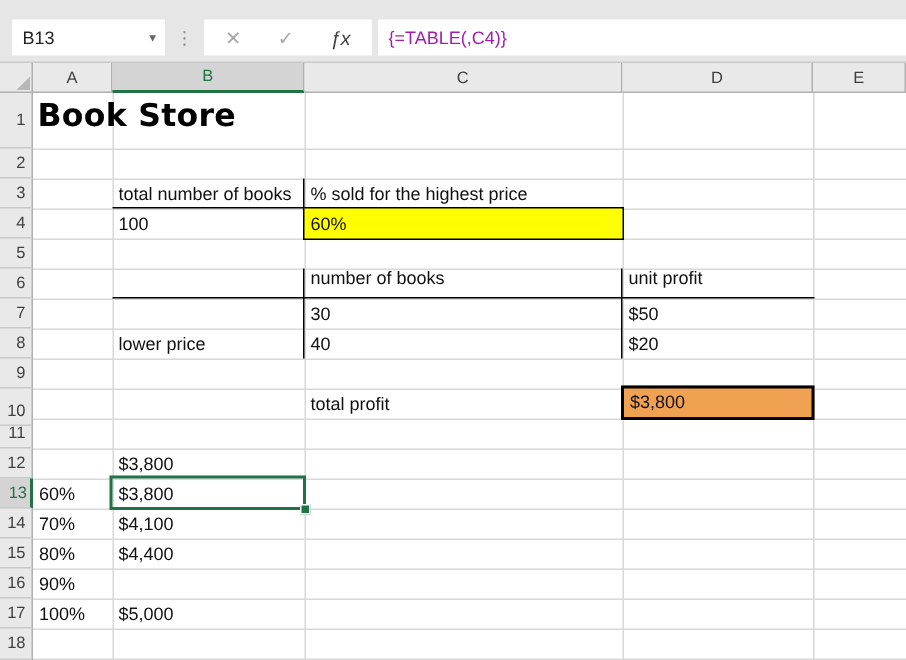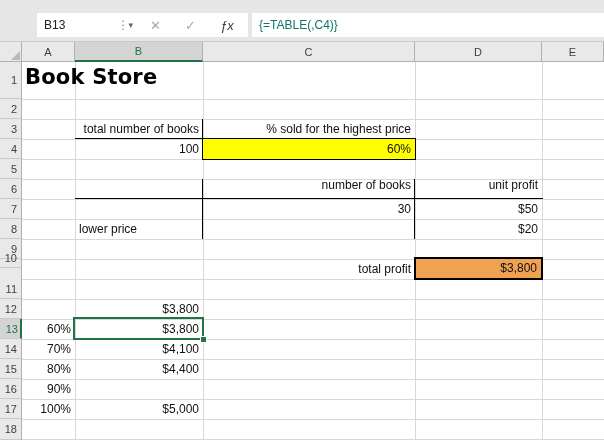--- a/index.html
+++ b/index.html
@@ -3,30 +3,30 @@
 <meta charset="utf-8">
 <style>
   html,body{margin:0;padding:0;}
   #app{position:relative;width:604px;height:440px;background:#fff;overflow:hidden;
        font-family:"Liberation Sans",sans-serif;}
 
   
   .topbar{position:absolute;left:0;top:0;width:604px;height:42px;background:#E6E6E6;
           border-bottom:1px solid #C9C9C9;box-sizing:border-box;}
   .whitebox{position:absolute;top:13px;height:24px;background:#fff;}
-  .namebox{left:8px;width:102px;margin-left:29px;}
+  .namebox{left:8px;width:102px;}
   .nb-val{position:absolute;left:7px;top:0;line-height:24px;font-size:12px;color:#222;}
   .nb-dd{position:absolute;right:6px;top:0;line-height:24px;font-size:9px;color:#666;}
   .dots{position:absolute;left:113px;top:13px;width:20px;height:24px;line-height:24px;
         text-align:center;font-size:12px;color:#8A8A8A;}
   .btnbox{left:136px;width:112px;display:flex;align-items:center;padding-left:14px;box-sizing:border-box;}
   .fbtn{width:35px;font-size:13px;color:#A8A8A8;}
   .fxbtn{width:auto;color:#404040;font-style:italic;font-size:13px;}
   .formulabox{left:252px;width:352px;}
-  .f-val{position:absolute;left:7px;top:0;line-height:24px;font-size:12px;color:#0f766e;white-space:nowrap;}
+  .f-val{position:absolute;left:7px;top:0;line-height:24px;font-size:12px;color:#a21caf;white-space:nowrap;}
 
   
   .colhead{position:absolute;top:42px;height:20px;background:#E9E9E9;box-sizing:border-box;
            border-right:1px solid #B0B0B0;border-bottom:1px solid #B0B0B0;
            display:flex;align-items:center;justify-content:center;
            font-size:11px;color:#3F3F3F;}
   .ch-corner{left:0;width:22px;}
   .ch-a{left:22px;width:53px;}
   .ch-b{left:75px;width:128px;}
   .ch-c{left:203px;width:212px;}
@@ -51,21 +51,21 @@
   .bl{position:absolute;background:#000;}
   .bl-h3{left:75px;top:138px;width:341px;height:1px;}
   .bl-v34{left:202px;top:119px;width:1px;height:20px;}
   .bl-h6{left:75px;top:198px;width:468px;height:1px;}
   .bl-v6a{left:202px;top:179px;width:1px;height:60px;}
   .bl-v6b{left:414px;top:179px;width:1px;height:60px;}
 
   
   .cell{position:absolute;height:20px;line-height:20px;font-size:12px;color:#111;
         white-space:nowrap;box-sizing:border-box;padding:0 4px;}
-  .right{text-align:right;}
+  .right{text-align:left;}
   .cA{left:22px;width:53px;} .cB{left:75px;width:128px;}
   .cC{left:203px;width:212px;} .cD{left:415px;width:127px;}
   .r3{top:119px}.r4{top:139px}.r6{top:175px}.r7{top:199px}.r8{top:219px}
   .r10{top:259px}.r12{top:299px}.r13{top:319px}.r14{top:339px}
   .r15{top:359px}.r16{top:379px}.r17{top:399px}
   .title{position:absolute;left:25px;top:65px;font-size:21px;font-weight:bold;color:#000;
          font-family:"DejaVu Sans",sans-serif;letter-spacing:.2px;white-space:nowrap;}
   .ycell{left:202px;top:138px;width:214px;height:22px;background:#FFFF00;
          border:1px solid #000;line-height:20px;}
   .ocell{left:414px;top:257px;width:129px;height:23px;background:#F0A152;
@@ -108,21 +108,21 @@
   <div class="overlay">
       <div class="rowhead" style="top: 62px; height: 37px;">1</div>
       <div class="rowhead" style="top: 99px; height: 20px;">2</div>
       <div class="rowhead" style="top: 119px; height: 20px;">3</div>
       <div class="rowhead" style="top: 139px; height: 20px;">4</div>
       <div class="rowhead" style="top: 159px; height: 20px;">5</div>
       <div class="rowhead" style="top: 179px; height: 20px;">6</div>
       <div class="rowhead" style="top: 199px; height: 20px;">7</div>
       <div class="rowhead" style="top: 219px; height: 20px;">8</div>
       <div class="rowhead" style="top: 239px; height: 20px;">9</div>
-      <div class="rowhead" style="top: 248px; height: 20px;">10</div>
+      <div class="rowhead" style="top: 264px; height: 20px;">10</div>
       <div class="rowhead" style="top: 279px; height: 20px;">11</div>
       <div class="rowhead" style="top: 299px; height: 20px;">12</div>
       <div class="rowhead sel" style="top: 319px; height: 20px;">13</div>
       <div class="rowhead" style="top: 339px; height: 20px;">14</div>
       <div class="rowhead" style="top: 359px; height: 20px;">15</div>
       <div class="rowhead" style="top: 379px; height: 20px;">16</div>
       <div class="rowhead" style="top: 399px; height: 20px;">17</div>
       <div class="rowhead" style="top: 419px; height: 21px;">18</div>
     </div>
 
@@ -162,20 +162,21 @@
   <div class="cell right cB r3">total number of books</div>
   <div class="cell right cC r3">% sold for the highest price</div>
   <div class="cell right cB r4">100</div>
   <div class="cell right ycell">60%</div>
 
   <div class="cell right cC r6">number of books</div>
   <div class="cell right cD r6">unit profit</div>
   <div class="cell right cC r7">30</div>
   <div class="cell right cD r7">$50</div>
   <div class="cell cB r8">lower price</div>
+  <div class="cell right cC r8">40</div>
   <div class="cell right cD r8">$20</div>
 
   <div class="cell right cC r10">total profit</div>
   <div class="cell right ocell">$3,800</div>
 
   <div class="cell right cB r12">$3,800</div>
 
   <div class="cell right cA r13">60%</div>
   <div class="cell right cB r13">$3,800</div>
   <div class="cell right cA r14">70%</div>

